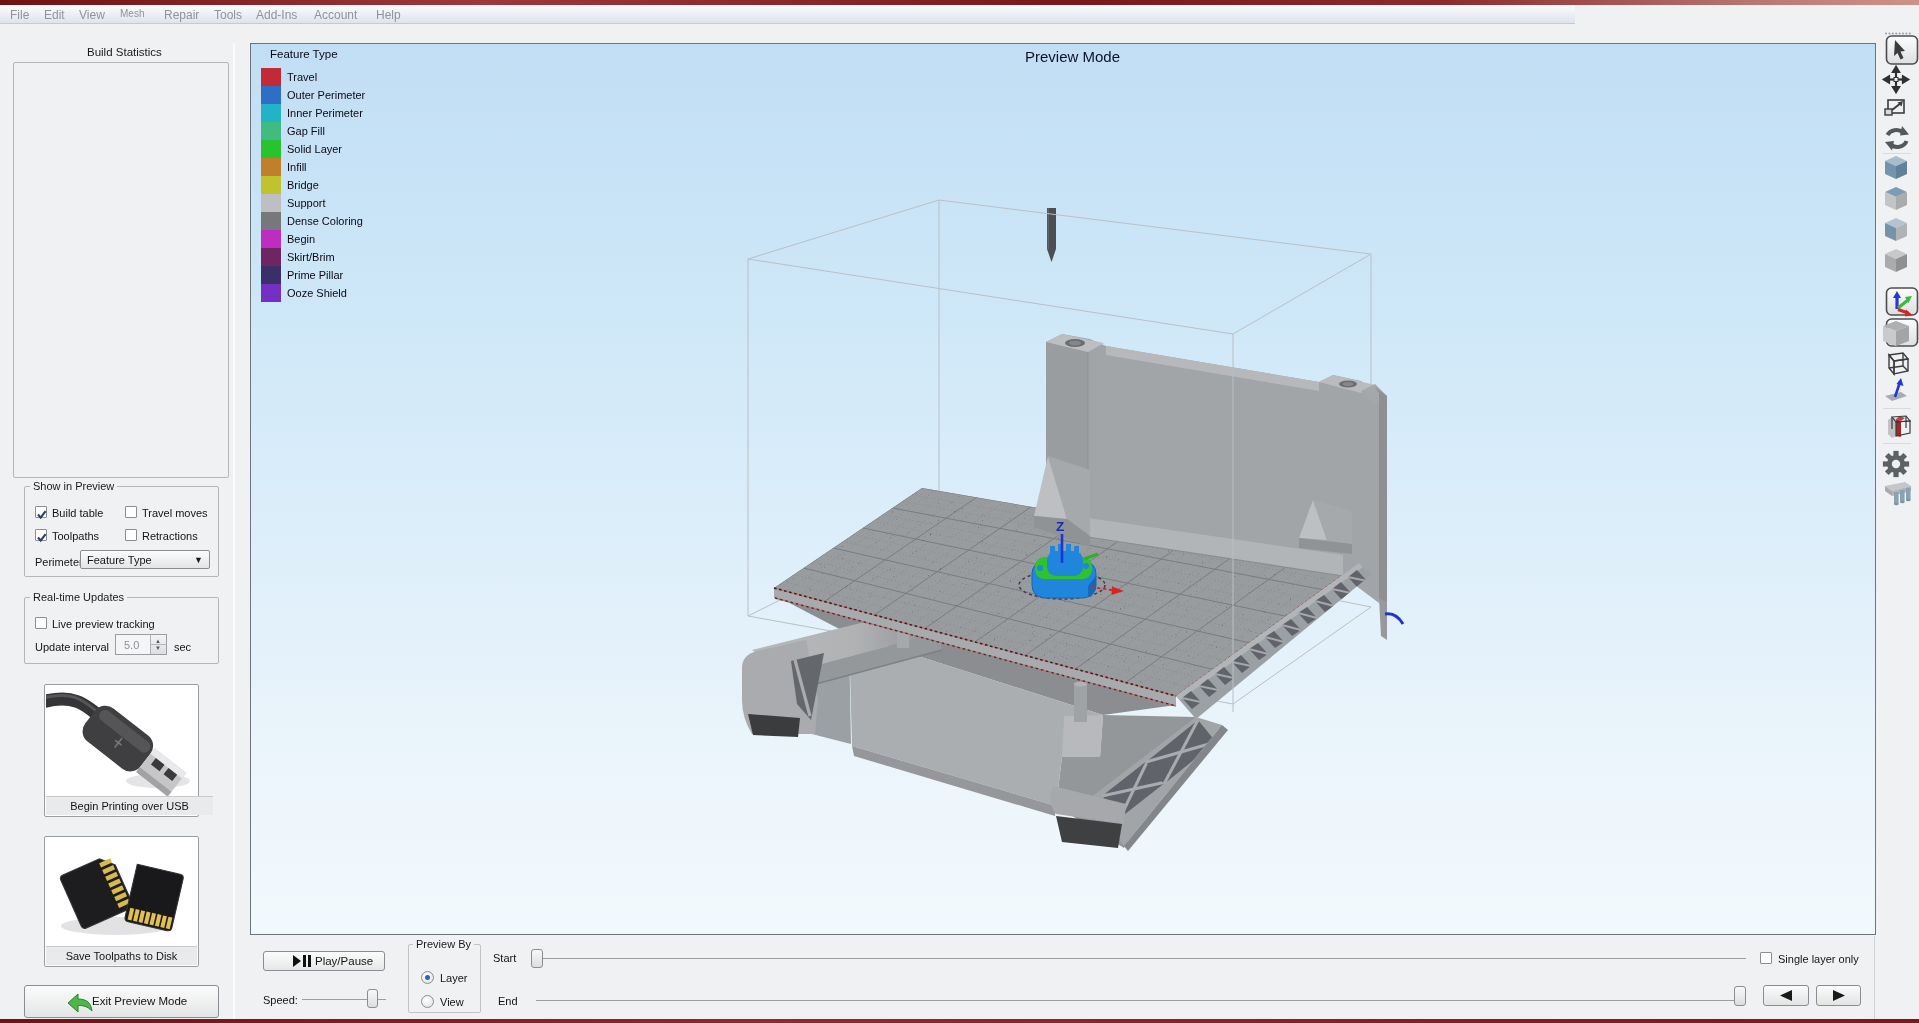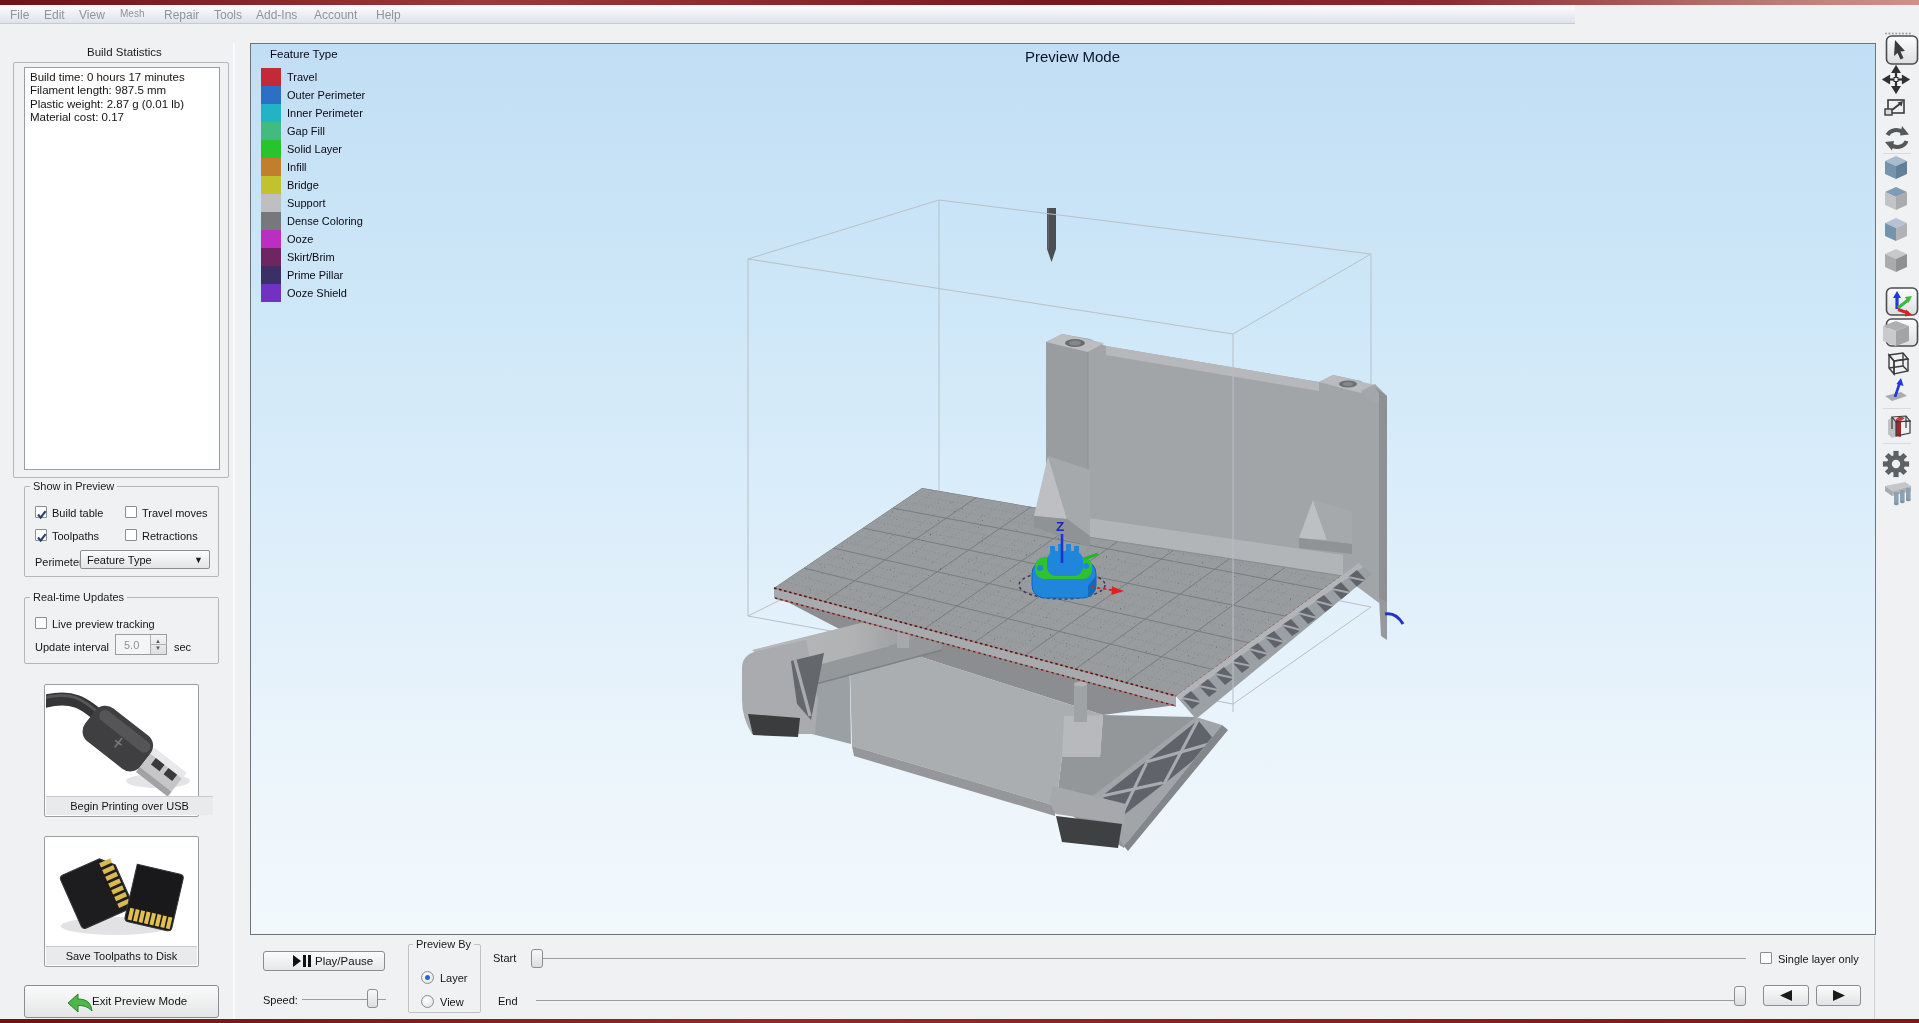--- a/index.html
+++ b/index.html
@@ -9,21 +9,20 @@
     <span style="position:absolute;left:164px;top:3px;font-size:12px;color:#8e949c">Repair</span>
     <span style="position:absolute;left:214px;top:3px;font-size:12px;color:#8e949c">Tools</span>
     <span style="position:absolute;left:256px;top:3px;font-size:12px;color:#8e949c">Add-Ins</span>
     <span style="position:absolute;left:314px;top:3px;font-size:12px;color:#8e949c">Account</span>
     <span style="position:absolute;left:376px;top:3px;font-size:12px;color:#8e949c">Help</span>
   </div>
 <div class="abs" style="left:0;top:25px;width:1919px;height:18px;background:#eff1f3"></div>
 <div class="abs" style="left:0;top:43px;width:252px;height:976px;background:#f0f1f2">
     <div class="gb" style="left:13px;top:19px;width:216px;height:416px"></div>
     <div class="gbl" style="left:84px;top:3px;font-size:11.5px">Build Statistics</div>
-    <div class="abs" style="left:24px;top:24px;width:196px;height:403px;background:#fff;border:1px solid #9a9ea2;font-size:11.5px;color:#141414;line-height:13.4px;padding:3px 0 0 5px">Build time: 0 hours 17 minutes<br>Filament length: 987.5 mm<br>Plastic weight: 2.87 g (0.01 lb)<br>Material cost: 0.17</div>
     <div class="gb" style="left:24px;top:443px;width:195px;height:91px"></div>
     <div class="gbl" style="left:30px;top:437px">Show in Preview</div>
     <div style="position:absolute;left:35px;top:463px;width:12px;height:12px;background:#fff;border:1px solid #8a8e92;border-radius:1px"><svg width="12" height="12" viewBox="0 0 12 12">
         <path d="M2,5.5 L4.7,8.6 L9.6,2.2" stroke="#2e4070" stroke-width="2.2" fill="none"></path>
       </svg></div>
     <div class="lbl abs" style="left:52px;top:464px;color:#141414">Build table</div>
     <div style="position:absolute;left:125px;top:463px;width:12px;height:12px;background:#fff;border:1px solid #8a8e92;border-radius:1px"></div>
     <div class="lbl abs" style="left:142px;top:464px;color:#141414">Travel moves</div>
     <div style="position:absolute;left:35px;top:486px;width:12px;height:12px;background:#fff;border:1px solid #8a8e92;border-radius:1px"><svg width="12" height="12" viewBox="0 0 12 12">
         <path d="M2,5.5 L4.7,8.6 L9.6,2.2" stroke="#2e4070" stroke-width="2.2" fill="none"></path>
@@ -318,21 +317,21 @@
 <div class="lbl" style="position:absolute;left:287px;top:143px;color:#0a0a14">Solid Layer</div>
 <div style="position:absolute;left:261px;top:158px;width:20px;height:18px;background:#c17f2e"></div>
 <div class="lbl" style="position:absolute;left:287px;top:161px;color:#0a0a14">Infill</div>
 <div style="position:absolute;left:261px;top:176px;width:20px;height:18px;background:#c0c22e"></div>
 <div class="lbl" style="position:absolute;left:287px;top:179px;color:#0a0a14">Bridge</div>
 <div style="position:absolute;left:261px;top:194px;width:20px;height:18px;background:#bdbfc2"></div>
 <div class="lbl" style="position:absolute;left:287px;top:197px;color:#0a0a14">Support</div>
 <div style="position:absolute;left:261px;top:212px;width:20px;height:18px;background:#76787b"></div>
 <div class="lbl" style="position:absolute;left:287px;top:215px;color:#0a0a14">Dense Coloring</div>
 <div style="position:absolute;left:261px;top:230px;width:20px;height:18px;background:#bc2ec2"></div>
-<div class="lbl" style="position:absolute;left:287px;top:233px;color:#0a0a14">Ooze</div>
+<div class="lbl" style="position:absolute;left:287px;top:233px;color:#0a0a14">Begin</div>
 <div style="position:absolute;left:261px;top:248px;width:20px;height:18px;background:#6e2562"></div>
 <div class="lbl" style="position:absolute;left:287px;top:251px;color:#0a0a14">Skirt/Brim</div>
 <div style="position:absolute;left:261px;top:266px;width:20px;height:18px;background:#3b2f68"></div>
 <div class="lbl" style="position:absolute;left:287px;top:269px;color:#0a0a14">Prime Pillar</div>
 <div style="position:absolute;left:261px;top:284px;width:20px;height:18px;background:#7331c4"></div>
 <div class="lbl" style="position:absolute;left:287px;top:287px;color:#0a0a14">Ooze Shield</div>
 <div class="abs" style="left:1876px;top:43px;width:43px;height:976px;background:#f0f1f2">
     <svg width="44" height="990" viewBox="0 0 44 990" style="position:absolute;left:-1px;top:-13px">
       <circle cx="11.0" cy="3.5" r="1" fill="#9a9ea2"></circle>
       <circle cx="14.4" cy="3.5" r="1" fill="#9a9ea2"></circle>

